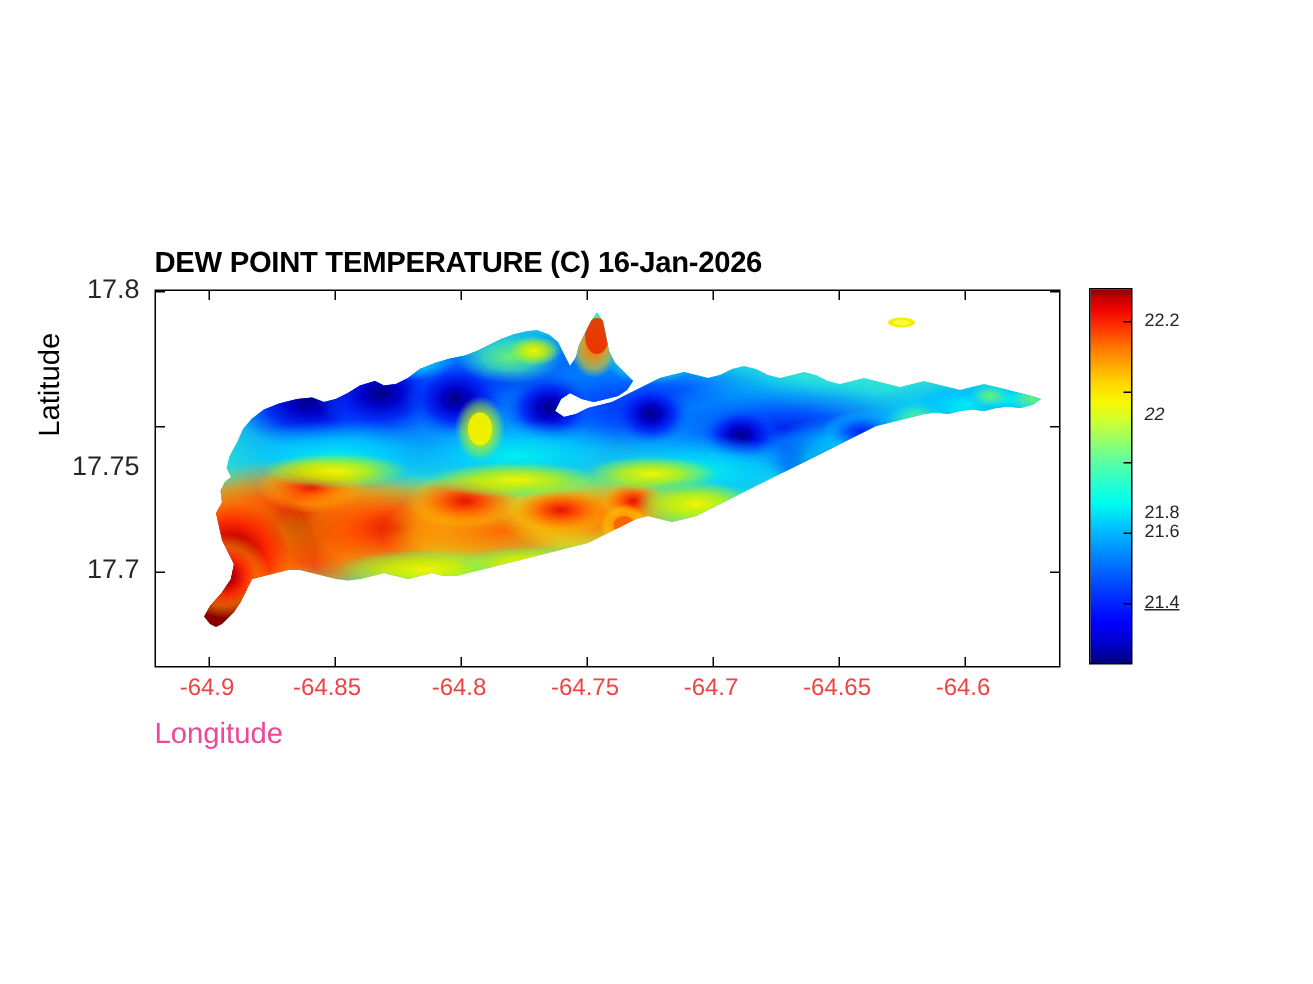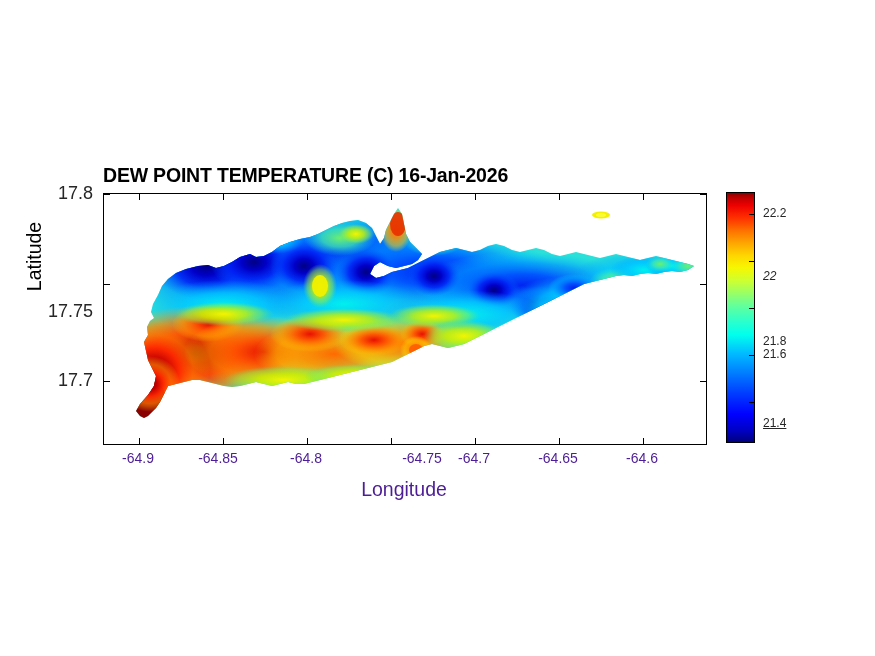--- a/index.html
+++ b/index.html
@@ -55,44 +55,43 @@
     background: #000000;
   }
   .tick-x { width: 1.1px; height: 6px; top: 0; }
   .tick-x-bot { width: 1.1px; height: 6px; bottom: 0; }
   .tick-y { height: 1.1px; width: 6px; left: 0; }
   .tick-y-right { height: 1.1px; width: 6px; right: 0; }
 
   
   .xticklabel {
     position: absolute;
-    font-size: 14px;
-    color: #4c1d95;
+    font-size: 16px;
+    color: #ef4444;
     text-align: left;
     transform: translateX(-50%);
     white-space: nowrap;
   }
   .yticklabel {
     position: absolute;
     font-size: 18px;
     color: #262626;
     text-align: right;
     transform: translateY(-50%);
     white-space: nowrap;
   }
 
   
   #xlabel {
     position: absolute;
     left: 103px;
     top: 478px;
     width: 602px;
-    text-align: center;
     font-size: 19.5px;
-    color: #4c1d95;
+    color: #ec4899;
   }
   #ylabel {
     position: absolute;
     left: -41px;
     top: 245px;
     width: 150px;
     text-align: center;
     font-size: 19.5px;
     color: #000000;
     transform: rotate(-90deg);
@@ -328,38 +327,38 @@
     <div class="tick tick-y" style="top:90px;"></div>
     <div class="tick tick-y" style="top:187px;"></div>
     <div class="tick tick-y-right" style="top:0px;"></div>
     <div class="tick tick-y-right" style="top:90px;"></div>
     <div class="tick tick-y-right" style="top:187px;"></div>
   </div>
 
   <div class="xticklabel" style="left:138px; top:450px;">-64.9</div>
   <div class="xticklabel" style="left:218px; top:450px;">-64.85</div>
   <div class="xticklabel" style="left:306px; top:450px;">-64.8</div>
-  <div class="xticklabel" style="left:390px; top:450px;margin-left:32px;">-64.75</div>
+  <div class="xticklabel" style="left:390px; top:450px;">-64.75</div>
   <div class="xticklabel" style="left:474px; top:450px;">-64.7</div>
   <div class="xticklabel" style="left:558px; top:450px;">-64.65</div>
   <div class="xticklabel" style="left:642px; top:450px;">-64.6</div>
 
   <div class="yticklabel" style="left:35px; top:193px; width:58px;">17.8</div>
   <div class="yticklabel" style="left:25px; top:283px; width:68px;margin-top:28px;">17.75</div>
   <div class="yticklabel" style="left:35px; top:380px; width:58px;">17.7</div>
 
   <div id="xlabel">Longitude</div>
   <div id="ylabel">Latitude</div>
 
   <div id="colorbar">
     <div class="cb-tick" style="top:209px;"></div>
     <div class="cb-tick" style="top:162px;"></div>
     <div class="cb-tick" style="top:115px;"></div>
     <div class="cb-tick" style="top:68px;"></div>
     <div class="cb-tick" style="top:21px;"></div>
   </div>
-  <div class="cb-label" style="top:423px;text-decoration:underline;">21.4</div>
+  <div class="cb-label" style="top:401px;text-decoration:underline;">21.4</div>
   <div class="cb-label" style="top:354px;">21.6</div>
   <div class="cb-label" style="top:307px;margin-top:34px;">21.8</div>
   <div class="cb-label" style="top:276px;font-style:italic;">22</div>
   <div class="cb-label" style="top:213px;">22.2</div>
 
 </div>
 
 </body></html>

